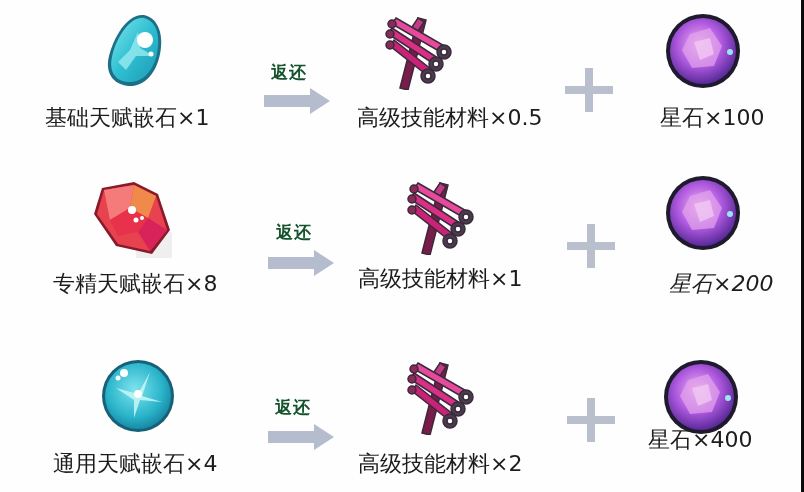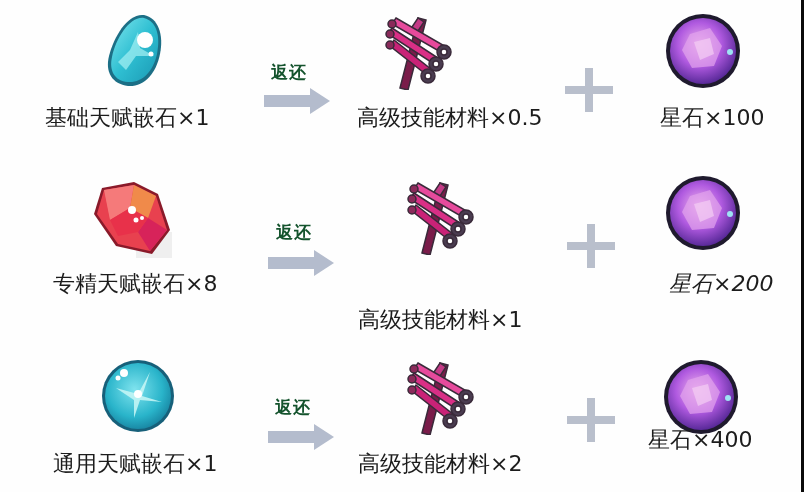--- a/index.html
+++ b/index.html
@@ -121,21 +121,21 @@
           <circle cx="62" cy="42" r="3" fill="#ffffff"></circle>
         <circle cx="54" cy="54" r="7" fill="#4a3c50"></circle>
           <circle cx="54" cy="54" r="3" fill="#ffffff"></circle>
         <circle cx="46" cy="66" r="7" fill="#4a3c50"></circle>
           <circle cx="46" cy="66" r="3" fill="#ffffff"></circle>
         <circle cx="10" cy="14" r="4" fill="#8a2a5a"></circle>
         <circle cx="8" cy="24" r="4" fill="#8a2a5a"></circle>
         <circle cx="8" cy="35" r="4" fill="#8a2a5a"></circle>
       </g>
     </svg>
-    <div class="label" style="left:358px;top:266px;margin-top:41px;">高级技能材料×1</div>
+    <div class="label" style="left:358px;top:266px;">高级技能材料×1</div>
 
     <svg class="plus" style="left:567px;top:224px;" viewBox="0 0 48 44">
       <rect x="0" y="18" width="48" height="8" fill="#b9bfcc"></rect>
       <rect x="20" y="0" width="8" height="44" fill="#b9bfcc"></rect>
     </svg>
 
     <svg class="icon" style="left:664px;top:174px;" width="78" height="78" viewBox="0 0 78 78">
       <defs>
         <radialGradient id="ps2" cx="0.45" cy="0.4" r="0.6">
           <stop offset="0" stop-color="#f0b6ec"></stop>
@@ -162,21 +162,21 @@
           <stop offset="1" stop-color="#1a8aa6"></stop>
         </radialGradient>
       </defs>
       <circle cx="38" cy="38" r="36" fill="#17607a"></circle>
       <circle cx="38" cy="38" r="33" fill="url(#cr1)"></circle>
       <polygon points="38,36 50,14 42,38 62,44 40,42 34,60 34,42 16,30" fill="#c8f7f6" opacity="0.85"></polygon>
       <circle cx="38" cy="36" r="4" fill="#ffffff"></circle>
       <circle cx="24" cy="15" r="4" fill="#ffffff"></circle>
       <circle cx="18" cy="20" r="2.5" fill="#ffffff"></circle>
     </svg>
-    <div class="label" style="left:53px;top:451px;">通用天赋嵌石×1</div>
+    <div class="label" style="left:53px;top:451px;">通用天赋嵌石×4</div>
 
     <div class="return-text" style="left:275px;top:397px;">返还</div>
     <svg class="arrow" style="left:268px;top:424px;" viewBox="0 0 66 26">
       <rect x="0" y="7" width="48" height="12" fill="#b4bccd"></rect>
       <polygon points="46,0 66,13 46,26" fill="#b4bccd"></polygon>
     </svg>
 
     <svg class="icon" style="left:404px;top:355px;" width="80" height="80" viewBox="0 0 80 80">
       <g stroke="#3a2a3a" stroke-width="1.5">
         <polygon points="18,78 26,80 44,10 36,8" fill="#7a1c4a"></polygon>

